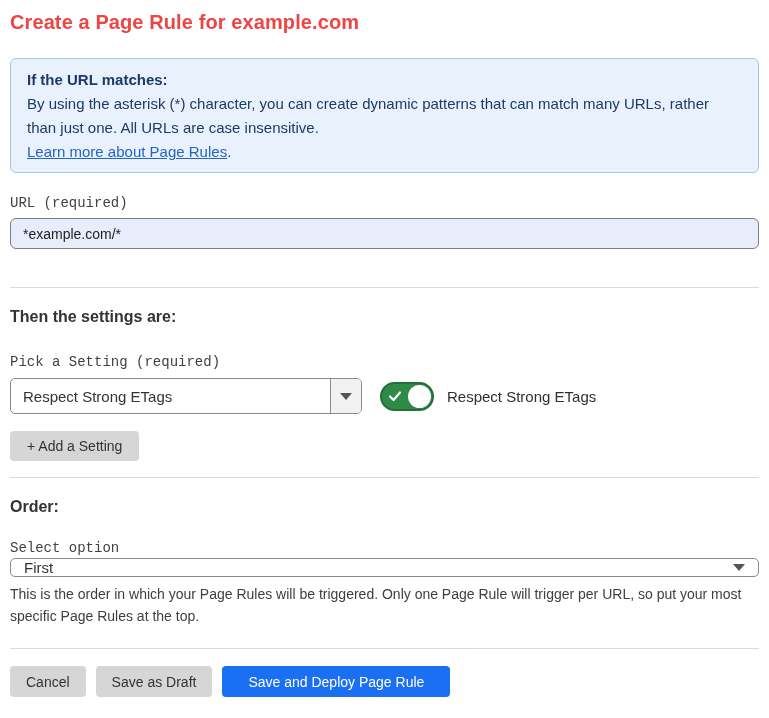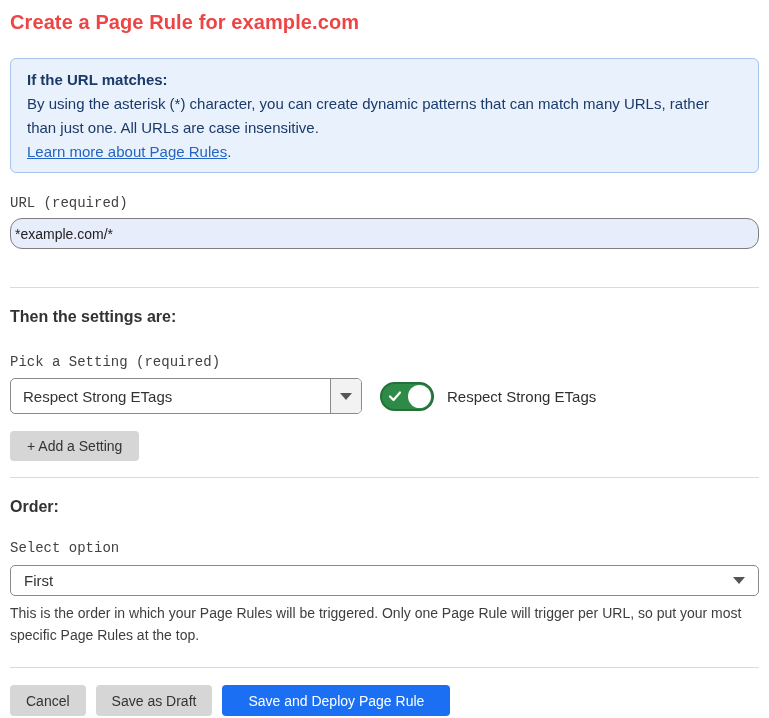--- a/index.html
+++ b/index.html
@@ -47,22 +47,22 @@
     font-family: Liberation Mono, monospace;
   }
   .url-label { margin-top: 22px; }
 
   .url-input {
     margin-top: 7px;
     width: 749px;
     height: 31px;
     background: #e8edfb;
     border: 1px solid #7d7d7d;
-    border-radius: 12px;
-    padding: 0 4px;
+    border-radius: 6px;
+    padding: 0 12px;
     font-family: "Liberation Sans", sans-serif;
     font-size: 14px;
     color: #222222;
     outline: none;
   }
 
   .divider {
     border: none;
     border-top: 1px solid #dadada;
     height: 0;
@@ -173,23 +173,23 @@
   .btn-blue {
     background: #1b6ff2;
     color: #ffffff;
     font-size: 14px;
     height: 31px;
     padding: 0 26px;
   }
 
   
   .order-select {
-    margin-top: 9px;
+    margin-top: 2px;
     width: 749px;
-    height: 31px;
+    height: 19px;
     background: #ffffff;
     border: 1px solid #8a8a8a;
     border-radius: 5px;
     display: flex;
     align-items: center;
     padding: 0 13px;
     cursor: pointer;
   }
   .order-select .select-value {
     font-size: 15px;

